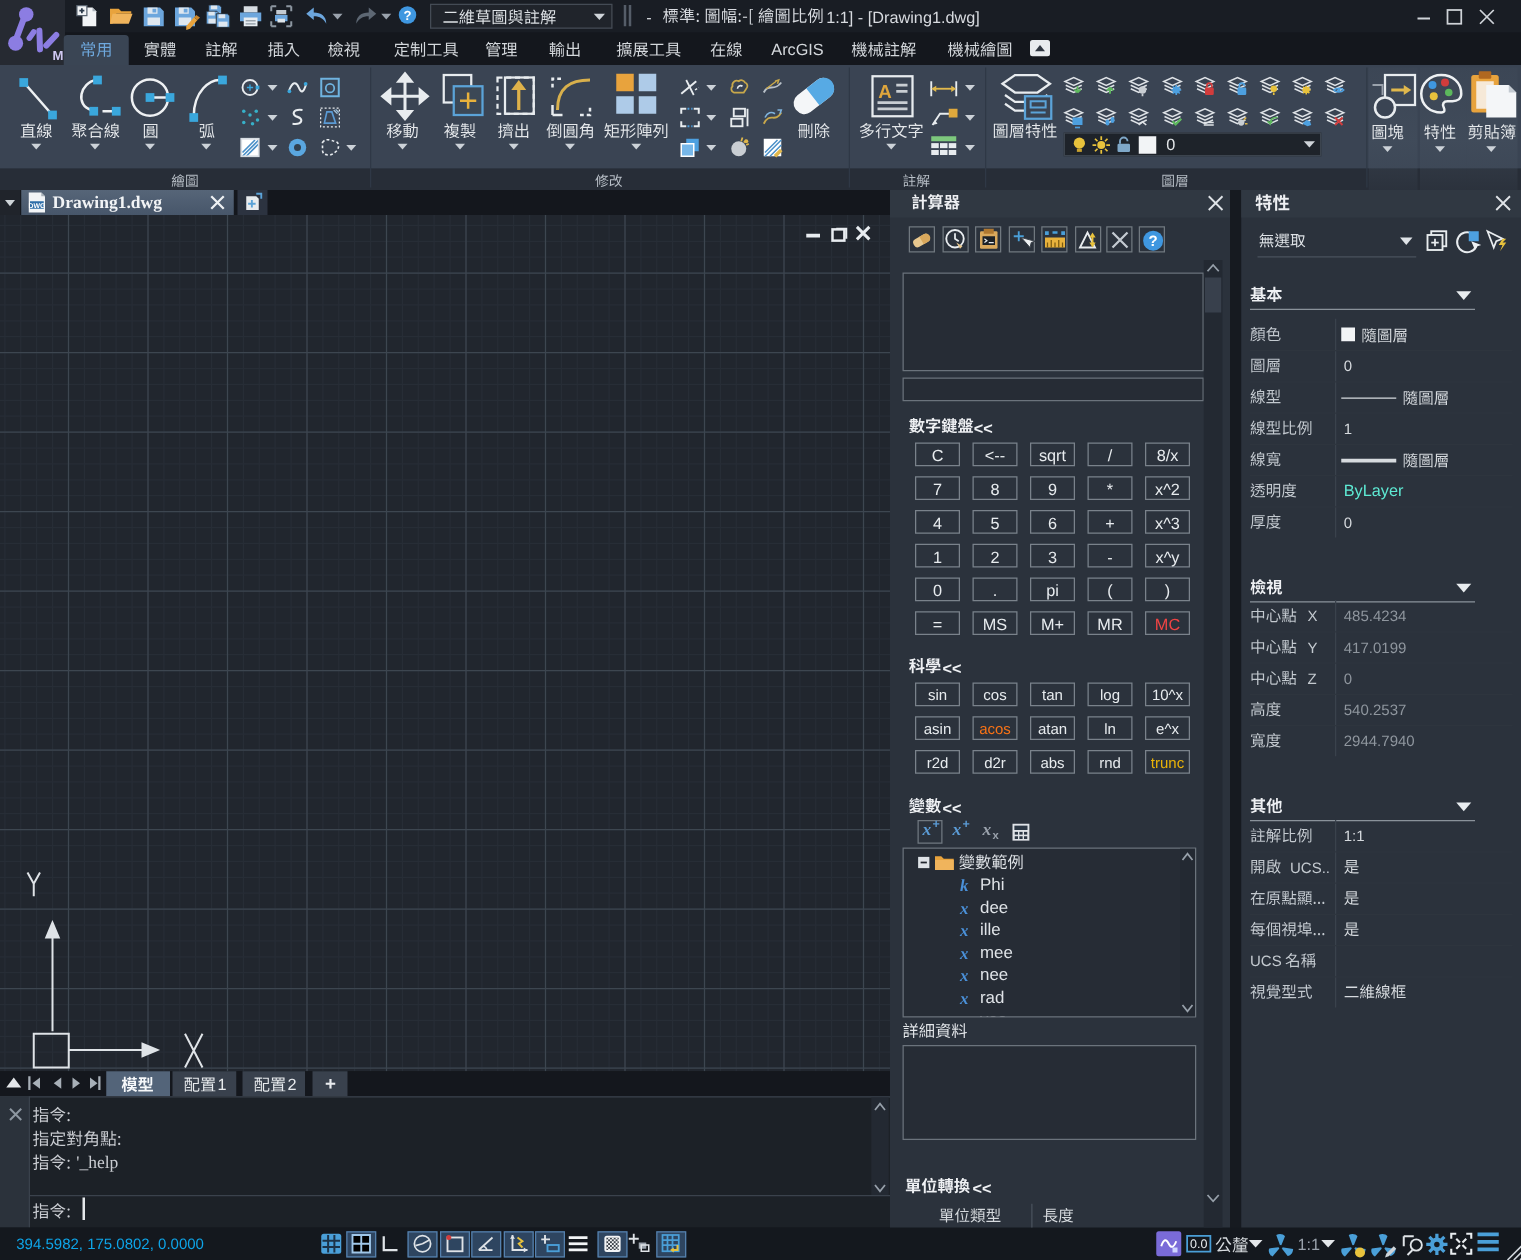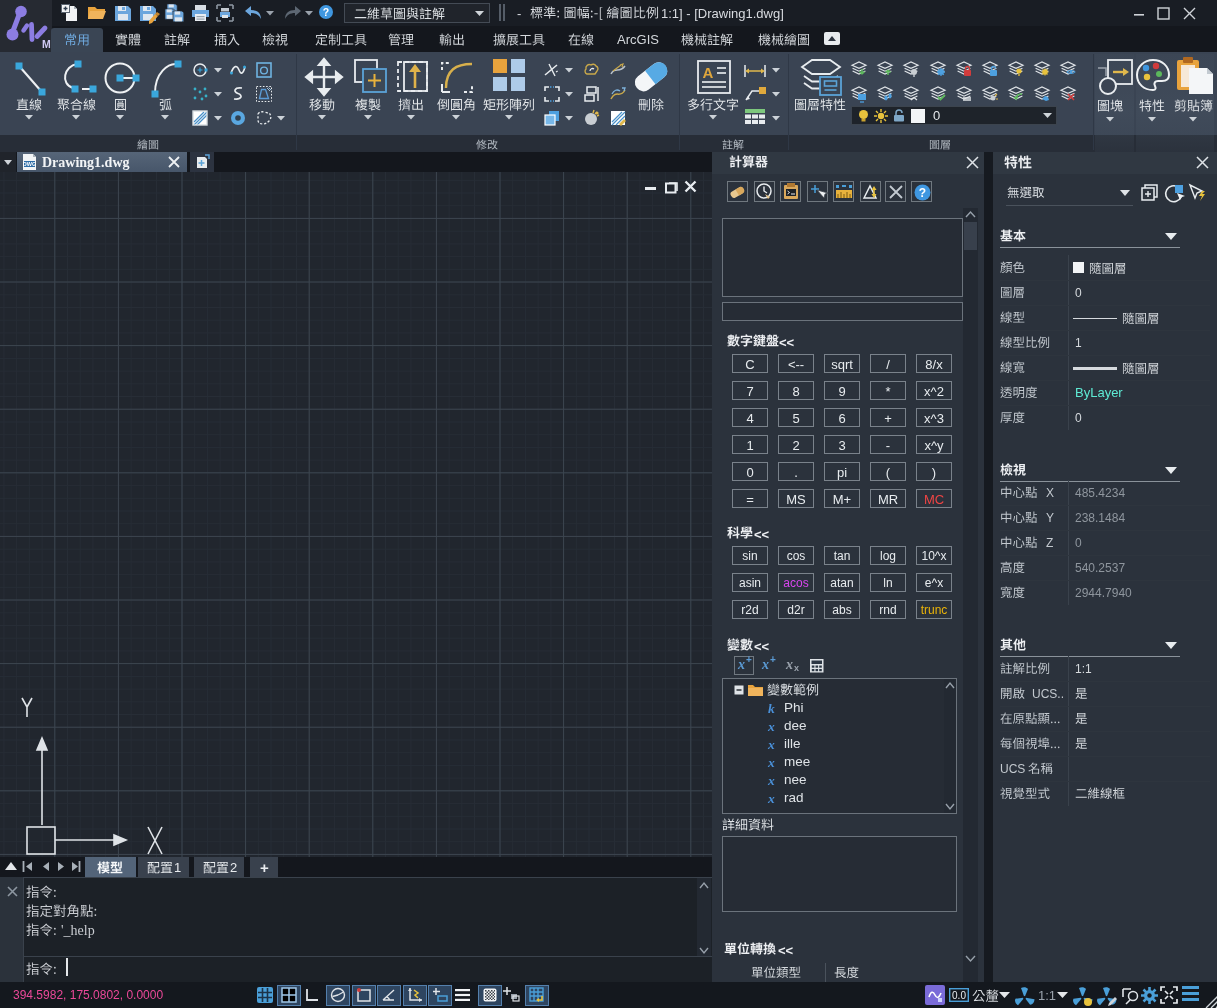--- a/index.html
+++ b/index.html
@@ -1021,21 +1021,21 @@
     </svg>
 <div style="position:absolute;left:66.0px;top:958.0px;width:2.0px;height:18.0px;background:#e4e7ea"></div>
 <div style="position:absolute;left:697.0px;top:878.0px;width:14.0px;height:78.0px;background:#232932"></div>
 <svg style="position:absolute;left:700.0px;top:882.5px;overflow:visible" width="8" height="5">
       <path d="M0 5.0L4.0 0L8.0 5.0" fill="none" stroke="#97a0aa" stroke-width="1.4"></path>
     </svg>
 <svg style="position:absolute;left:700.0px;top:947.5px;overflow:visible" width="8" height="5">
       <path d="M0 0L4.0 5.0L8.0 0" fill="none" stroke="#97a0aa" stroke-width="1.4"></path>
     </svg>
 <div style="position:absolute;left:0.0px;top:982.0px;width:1217.0px;height:26.0px;background:#14181e"></div>
-<div style="position:absolute;top:989.0px;font:400 12px 'Liberation Sans',sans-serif;color:#ec4899;white-space:pre;line-height:1;letter-spacing:normal;left:13.0px">394.5982, 175.0802, 0.0000</div>
+<div style="position:absolute;top:989.0px;font:400 12px 'Liberation Sans',sans-serif;color:#0ea5e9;white-space:pre;line-height:1;letter-spacing:normal;left:13.0px">394.5982, 175.0802, 0.0000</div>
 <svg style="position:absolute;left:257.0px;top:987.0px;overflow:visible" width="16" height="16">
       <rect x="0" y="0" width="16" height="16" rx="2" fill="#4a9fd8"></rect>
       <g stroke="#1c3348" stroke-width="1.6">
         <path d="M1 5.5h14M1 10.5h14M5.5 1v14M10.5 1v14"></path>
       </g>
     </svg>
 <div style="position:absolute;left:277.0px;top:984.5px;width:24.0px;height:21.0px;background:#2e4560;border:1px solid #5480ad"></div>
 <svg style="position:absolute;left:281.0px;top:987.0px;overflow:visible" width="16" height="16">
       <g stroke="#9fc6e8" stroke-width="1.5">
         <path d="M1 1h14v14H1z M1 8h14 M8 1v14"></path>
@@ -1356,21 +1356,21 @@
 <div style="position:absolute;top:549.5px;font:400 12px 'Liberation Sans',sans-serif;color:#e8ecef;white-space:pre;line-height:1;letter-spacing:normal;left:796.0px;transform:translateX(-50%)">cos</div>
 <div style="position:absolute;left:824.0px;top:546.0px;width:36.0px;height:19.0px;border:1px solid #7a828b"></div>
 <div style="position:absolute;top:549.5px;font:400 12px 'Liberation Sans',sans-serif;color:#e8ecef;white-space:pre;line-height:1;letter-spacing:normal;left:842.0px;transform:translateX(-50%)">tan</div>
 <div style="position:absolute;left:870.0px;top:546.0px;width:36.0px;height:19.0px;border:1px solid #7a828b"></div>
 <div style="position:absolute;top:549.5px;font:400 12px 'Liberation Sans',sans-serif;color:#e8ecef;white-space:pre;line-height:1;letter-spacing:normal;left:888.0px;transform:translateX(-50%)">log</div>
 <div style="position:absolute;left:916.0px;top:546.0px;width:36.0px;height:19.0px;border:1px solid #7a828b"></div>
 <div style="position:absolute;top:549.5px;font:400 12px 'Liberation Sans',sans-serif;color:#e8ecef;white-space:pre;line-height:1;letter-spacing:normal;left:934.0px;transform:translateX(-50%)">10^x</div>
 <div style="position:absolute;left:732.0px;top:573.0px;width:36.0px;height:19.0px;border:1px solid #7a828b"></div>
 <div style="position:absolute;top:576.5px;font:400 12px 'Liberation Sans',sans-serif;color:#e8ecef;white-space:pre;line-height:1;letter-spacing:normal;left:750.0px;transform:translateX(-50%)">asin</div>
 <div style="position:absolute;left:778.0px;top:573.0px;width:36.0px;height:19.0px;border:1px solid #7a828b"></div>
-<div style="position:absolute;top:576.5px;font:400 12px 'Liberation Sans',sans-serif;color:#d946ef;white-space:pre;line-height:1;letter-spacing:normal;left:796.0px;transform:translateX(-50%)">acos</div>
+<div style="position:absolute;top:576.5px;font:400 12px 'Liberation Sans',sans-serif;color:#f97316;white-space:pre;line-height:1;letter-spacing:normal;left:796.0px;transform:translateX(-50%)">acos</div>
 <div style="position:absolute;left:824.0px;top:573.0px;width:36.0px;height:19.0px;border:1px solid #7a828b"></div>
 <div style="position:absolute;top:576.5px;font:400 12px 'Liberation Sans',sans-serif;color:#e8ecef;white-space:pre;line-height:1;letter-spacing:normal;left:842.0px;transform:translateX(-50%)">atan</div>
 <div style="position:absolute;left:870.0px;top:573.0px;width:36.0px;height:19.0px;border:1px solid #7a828b"></div>
 <div style="position:absolute;top:576.5px;font:400 12px 'Liberation Sans',sans-serif;color:#e8ecef;white-space:pre;line-height:1;letter-spacing:normal;left:888.0px;transform:translateX(-50%)">ln</div>
 <div style="position:absolute;left:916.0px;top:573.0px;width:36.0px;height:19.0px;border:1px solid #7a828b"></div>
 <div style="position:absolute;top:576.5px;font:400 12px 'Liberation Sans',sans-serif;color:#e8ecef;white-space:pre;line-height:1;letter-spacing:normal;left:934.0px;transform:translateX(-50%)">e^x</div>
 <div style="position:absolute;left:732.0px;top:600.0px;width:36.0px;height:19.0px;border:1px solid #7a828b"></div>
 <div style="position:absolute;top:603.5px;font:400 12px 'Liberation Sans',sans-serif;color:#e8ecef;white-space:pre;line-height:1;letter-spacing:normal;left:750.0px;transform:translateX(-50%)">r2d</div>
 <div style="position:absolute;left:778.0px;top:600.0px;width:36.0px;height:19.0px;border:1px solid #7a828b"></div>
 <div style="position:absolute;top:603.5px;font:400 12px 'Liberation Sans',sans-serif;color:#e8ecef;white-space:pre;line-height:1;letter-spacing:normal;left:796.0px;transform:translateX(-50%)">d2r</div>
@@ -1625,21 +1625,21 @@
 <div style="position:absolute;top:486.5px;font:400 12px 'Liberation Sans',sans-serif;color:#c3c9cf;white-space:pre;line-height:1;letter-spacing:normal;left:1046.0px">X</div>
 <div style="position:absolute;top:486.5px;font:400 12px 'Liberation Sans',sans-serif;color:#8f969e;white-space:pre;line-height:1;letter-spacing:normal;left:1075.0px">485.4234</div>
 <svg style="position:absolute;left:1000.0px;top:511.0px;overflow:visible" width="38" height="14">
       <g fill="#c3c9cf" transform="translate(0,11.00) scale(0.012500,-0.012500)">
         <use href="#g122" x="0"></use>
         <use href="#g123" x="1000"></use>
         <use href="#g76" x="2000"></use>
       </g>
     </svg>
 <div style="position:absolute;top:511.5px;font:400 12px 'Liberation Sans',sans-serif;color:#c3c9cf;white-space:pre;line-height:1;letter-spacing:normal;left:1046.0px">Y</div>
-<div style="position:absolute;top:511.5px;font:400 12px 'Liberation Sans',sans-serif;color:#8f969e;white-space:pre;line-height:1;letter-spacing:normal;left:1075.0px">238.1484</div>
+<div style="position:absolute;top:511.5px;font:400 12px 'Liberation Sans',sans-serif;color:#8f969e;white-space:pre;line-height:1;letter-spacing:normal;left:1075.0px">417.0199</div>
 <svg style="position:absolute;left:1000.0px;top:536.0px;overflow:visible" width="38" height="14">
       <g fill="#c3c9cf" transform="translate(0,11.00) scale(0.012500,-0.012500)">
         <use href="#g122" x="0"></use>
         <use href="#g123" x="1000"></use>
         <use href="#g76" x="2000"></use>
       </g>
     </svg>
 <div style="position:absolute;top:536.5px;font:400 12px 'Liberation Sans',sans-serif;color:#c3c9cf;white-space:pre;line-height:1;letter-spacing:normal;left:1046.0px">Z</div>
 <div style="position:absolute;top:536.5px;font:400 12px 'Liberation Sans',sans-serif;color:#8f969e;white-space:pre;line-height:1;letter-spacing:normal;left:1075.0px">0</div>
 <svg style="position:absolute;left:1000.0px;top:561.0px;overflow:visible" width="25" height="14">

